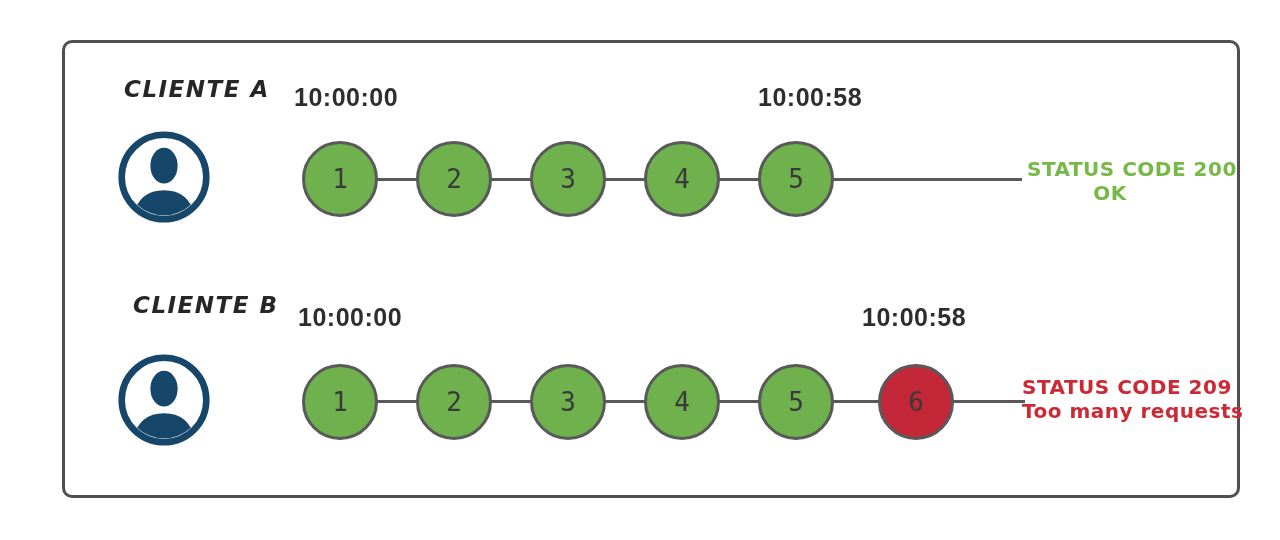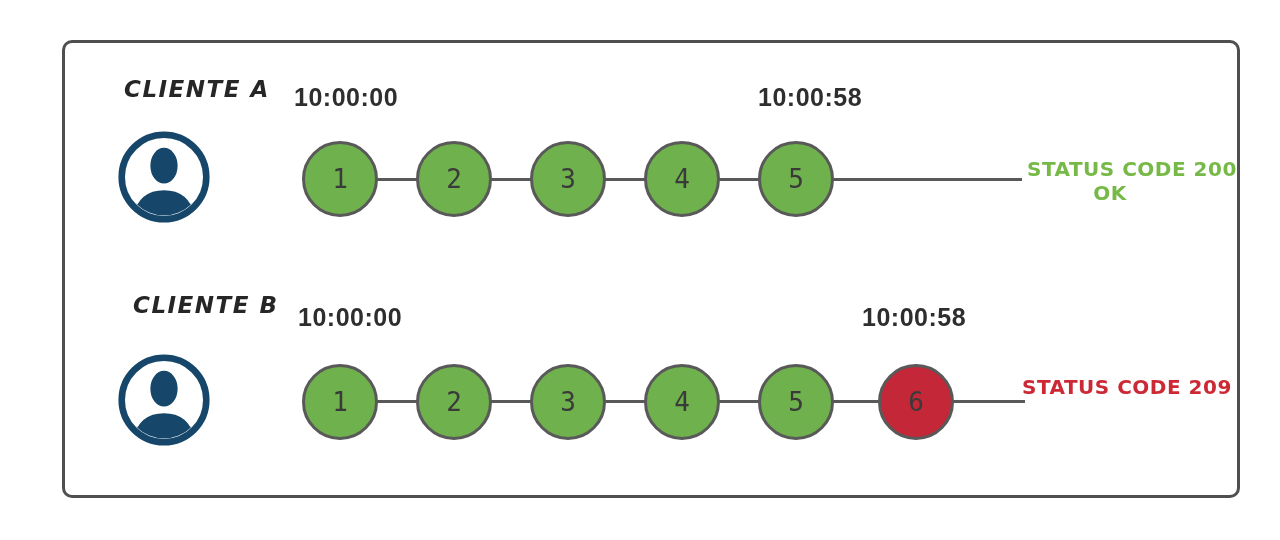--- a/index.html
+++ b/index.html
@@ -147,15 +147,16 @@
 
     <div class="node ok n1">1</div>
     <div class="node ok n2">2</div>
     <div class="node ok n3">3</div>
     <div class="node ok n4">4</div>
     <div class="node ok n5">5</div>
     <div class="node blocked n6">6</div>
 
     <div class="status error">
       <div>STATUS CODE 209</div>
+      <div>Too many requests</div>
     </div>
   </div>
 </div>
 
 </body></html>

